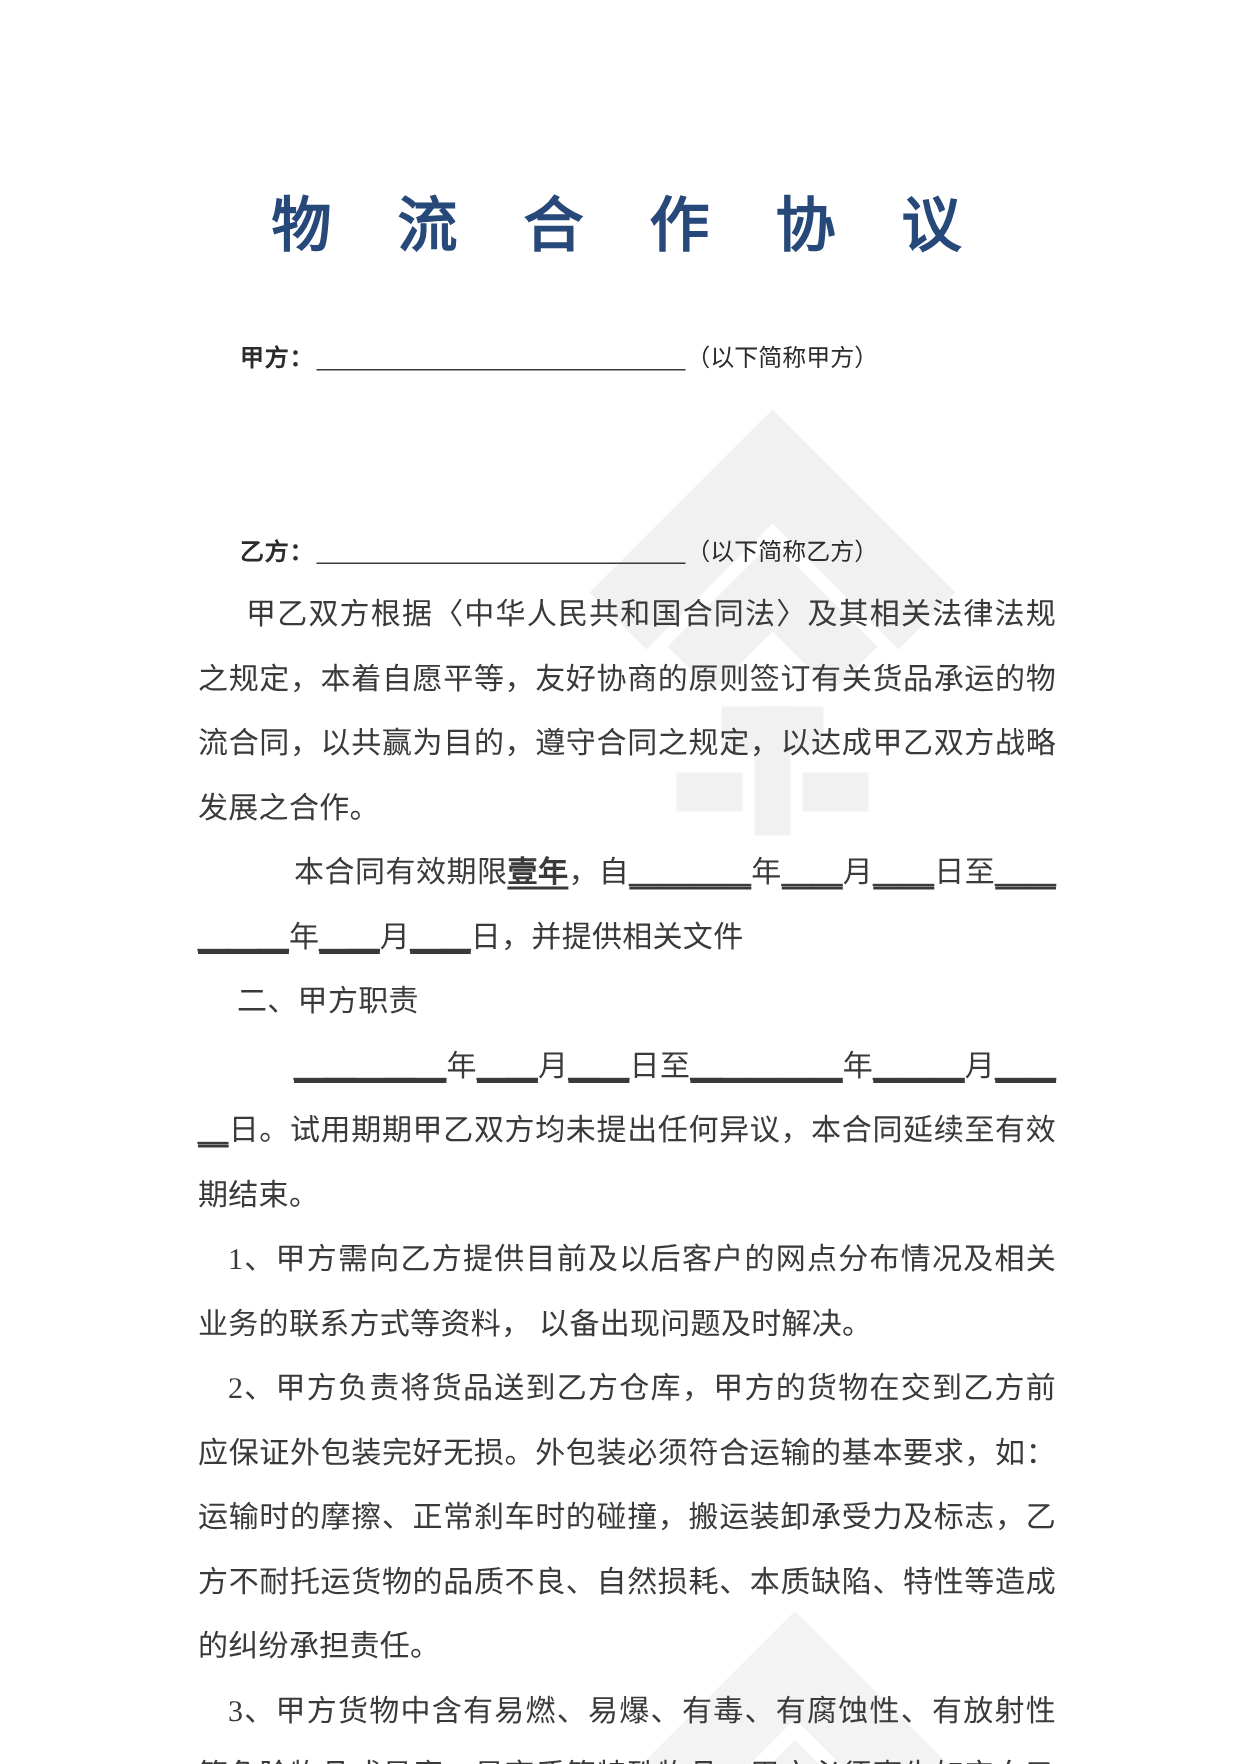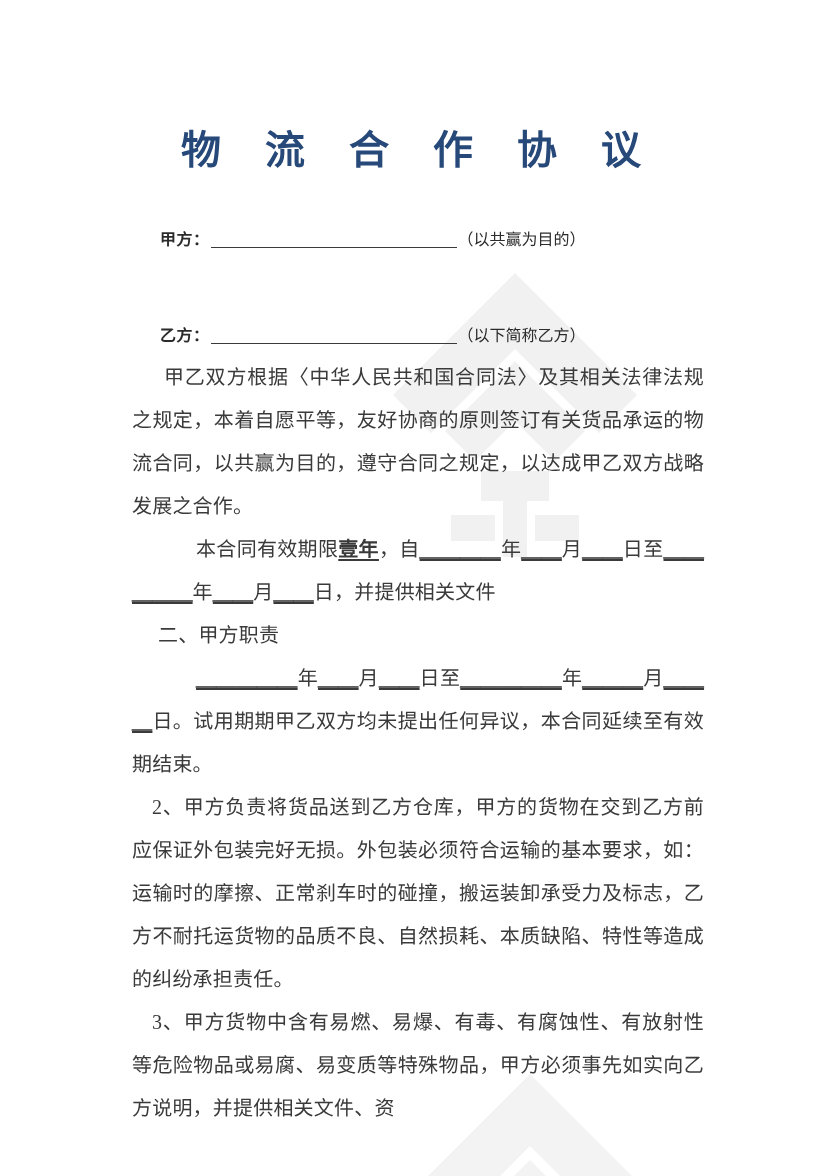--- a/index.html
+++ b/index.html
@@ -70,21 +70,21 @@
   }
 
   .party-line {
     font-size: 16px;
     line-height: 24px;
     margin: 0 0 0 0;
     text-indent: 28px;
     white-space: nowrap;
     color: #2b2b2b;
   }
-  .party-line.second { margin-top: 72px; }
+  .party-line.second { margin-top: 105px; }
 
   .party-label {
     font-weight: bold;
     letter-spacing: 0.5px;
   }
   .blank-rule {
     display: inline-block;
     width: 246px;
     border-bottom: 1.6px solid #3a3a3a;
     height: 15px;
@@ -143,39 +143,42 @@
     </div>
   </div>
 
   <div class="content">
 
     <h1 class="doc-title">物 流 合 作 协 议</h1>
 
     <div class="body-block">
 
       <div class="party-line">
-        <span class="party-label">甲方：</span><span class="blank-rule"></span><span class="party-suffix">（以共赢为目的）</span>
+        <span class="party-label">甲方：</span><span class="blank-rule"></span><span class="party-suffix">（以下简称甲方）</span>
       </div>
 
       <div class="party-line second">
         <span class="party-label">乙方：</span><span class="blank-rule"></span><span class="party-suffix">（以下简称乙方）</span>
       </div>
 
       <p class="para first-para">甲乙双方根据〈中华人民共和国合同法〉及其相关法律法规之规定，本着自愿平等，友好协商的原则签订有关货品承运的物流合同，以共赢为目的，遵守合同之规定，以达成甲乙双方战略发展之合作。</p>
 
       <p class="para indent-wide">
         <span>本合同有效期限</span><span class="u">壹年</span><span>，自</span><span class="u">＿＿＿＿</span><span>年</span><span class="u">＿＿</span><span>月</span><span class="u">＿＿</span><span>日至</span><span class="u">＿＿＿＿＿</span><span>年</span><span class="u">＿＿</span><span>月</span><span class="u">＿＿</span><span>日，</span><span>并提供相关文件</span>
       </p>
 
       <p class="para indent-section">二、甲方职责</p>
 
       <p class="para indent-wide">
         <span class="u">＿＿＿＿＿</span><span>年</span><span class="u">＿＿</span><span>月</span><span class="u">＿＿</span><span>日至</span><span class="u">＿＿＿＿＿</span><span>年</span><span class="u">＿＿＿</span><span>月</span><span class="u">＿＿＿</span><span>日。</span><span>试用期期甲乙双方均未提出任何异议，本合同延续至有效期结束。</span>
       </p>
 
+      <p class="para indent-item">
+        <span>1、</span><span>甲方需向乙方提供目前及以后客户的网点分布情况及相关业务的联系方式等资料， 以备出现问题及时解决。</span>
+      </p>
 
       <p class="para indent-item">
         <span>2、</span><span>甲方负责将货品送到乙方仓库，甲方的货物在交到乙方前应保证外包装完好无损。外包装必须符合运输的基本要求，如：运输时的摩擦、正常刹车时的碰撞，搬运装卸承受力及标志，乙方不耐托运货物的品质不良、自然损耗、本质缺陷、特性等造成的纠纷承担责任。</span>
       </p>
 
       <p class="para indent-item">
         <span>3、</span><span>甲方货物中含有易燃、易爆、有毒、有腐蚀性、有放射性等危险物品或易腐、易变质等特殊物品，甲方必须事先如实向乙方说明，并提供相关文件、资</span>
       </p>
 
     </div>

